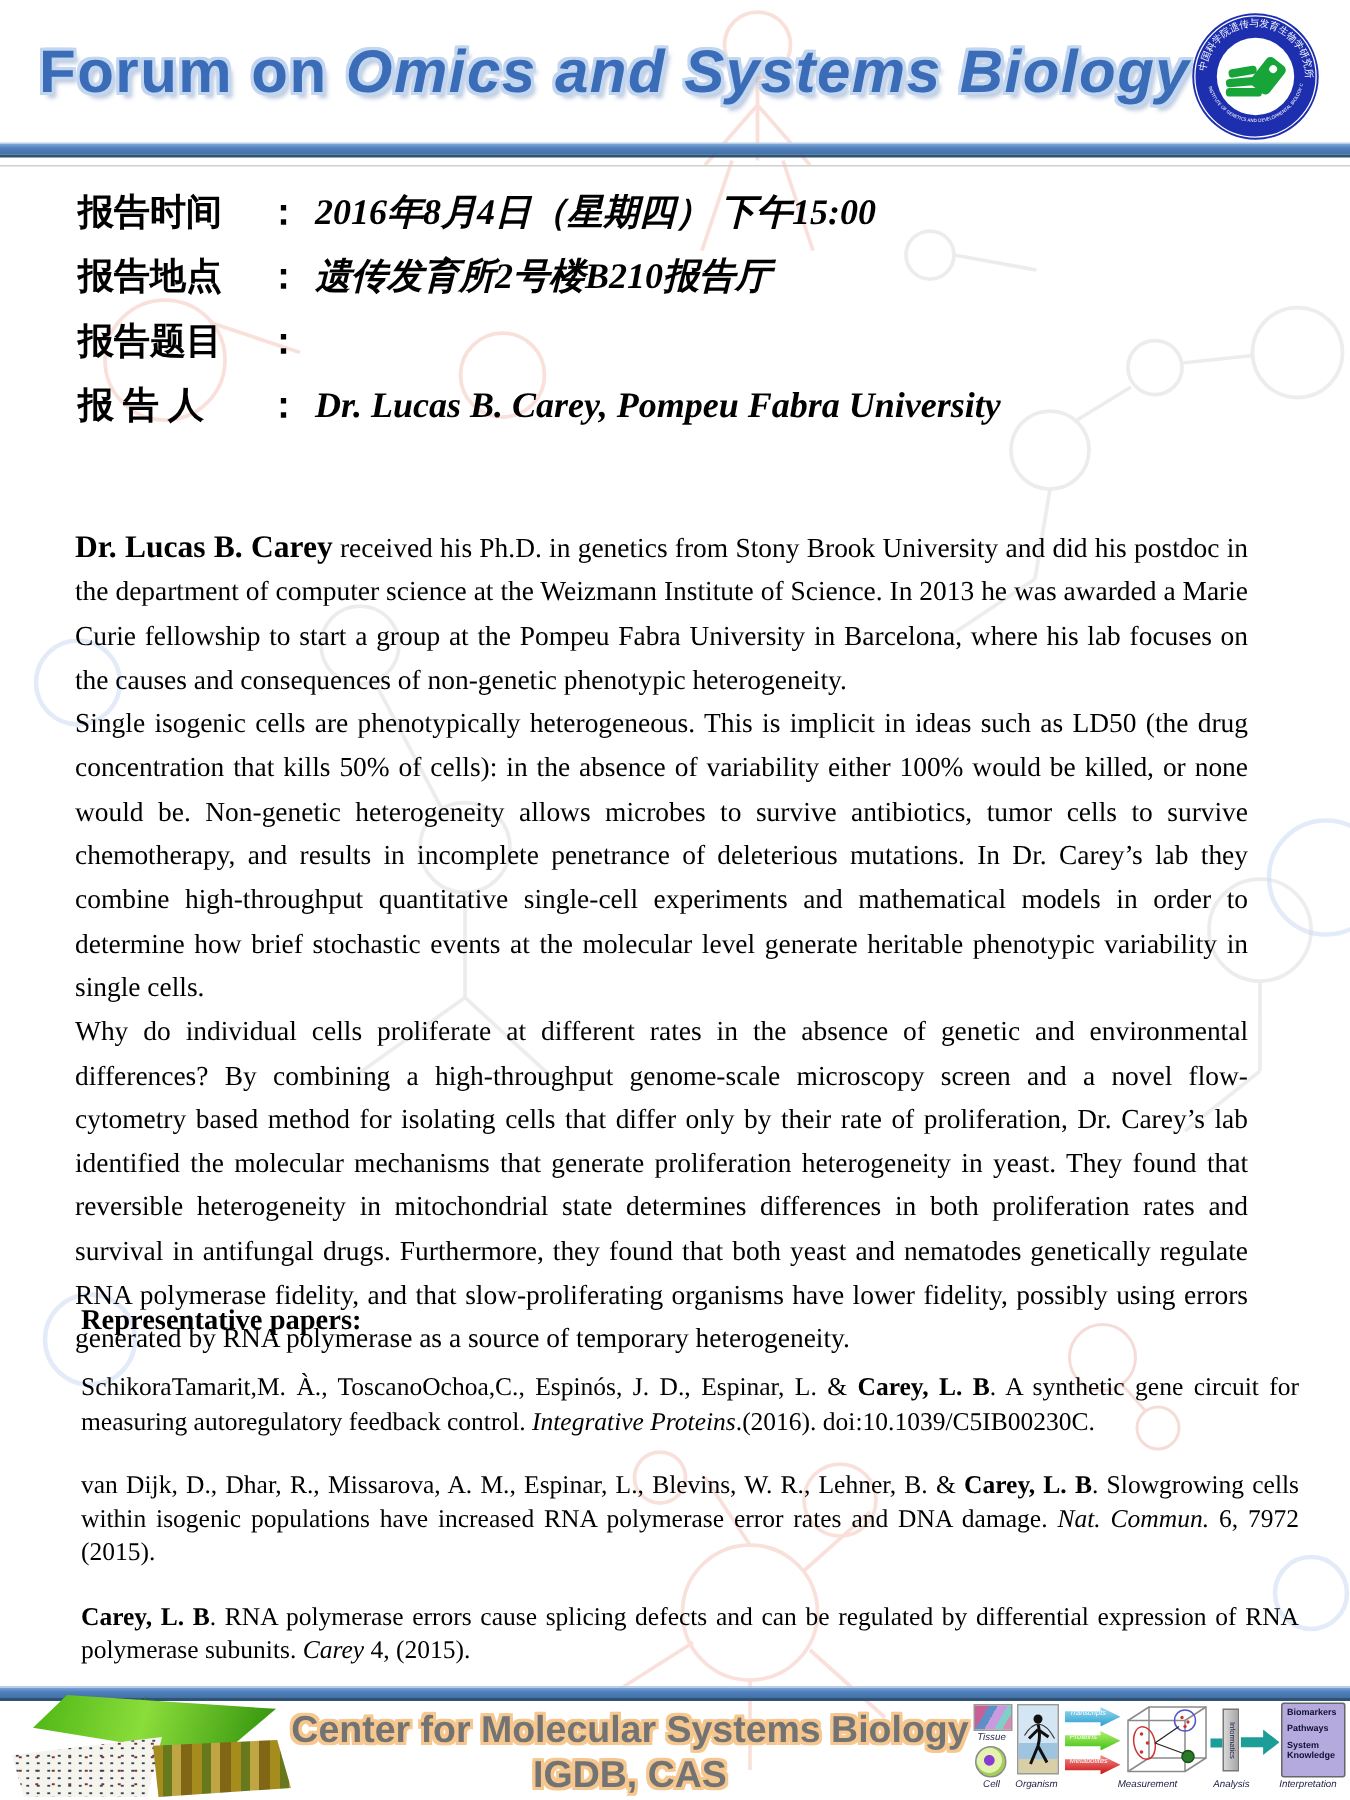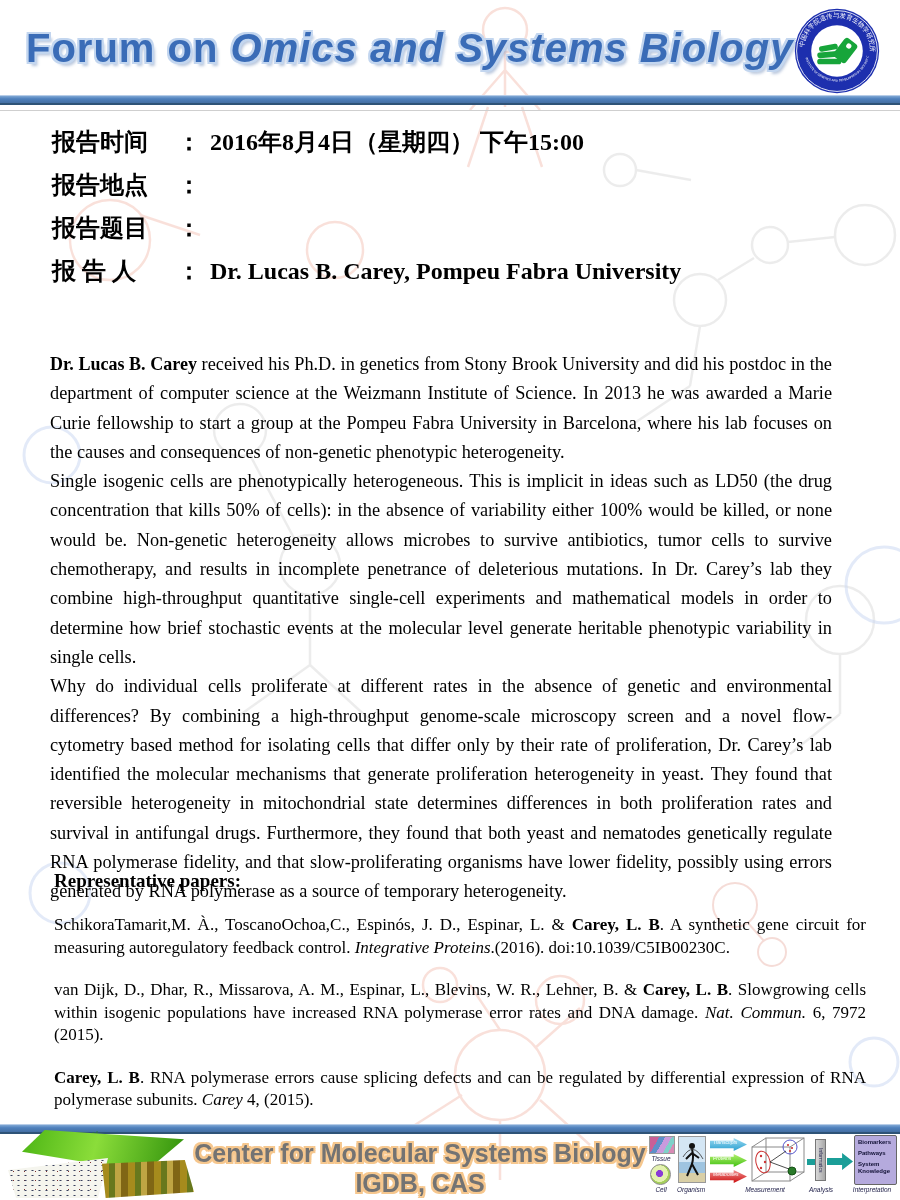--- a/index.html
+++ b/index.html
@@ -35,27 +35,27 @@
   .bar::after { content:""; position:absolute; left:0; right:0; top:14px; height:1px; background:#cfcfcf; }
   .bar.top { top:95px; }
   .bar.bottom { top:1124px; }
   .bar.bottom::after { display:none; }
 
   
   .info { position:absolute; top:121px; left:52px; width:812px; font-weight:bold; font-size:24px; }
   .info-row { display:flex; align-items:flex-start; line-height:43px; }
   .info-label { width:116px; white-space:pre; }
   .info-colon { width:42px; text-align:center; }
-  .info-value { flex:1; }
+  .info-value { flex:1;font-style:italic; }
 
   
   .bio { position:absolute; top:350px; left:50px; width:782px;
          font-size:18.3px; line-height:29.3px; text-align:justify; }
   .bio p { margin:0; }
-  .bio .lead { font-weight:bold; font-size:18px; }
+  .bio .lead { font-weight:bold; font-size:21px; }
 
   
   .papers { position:absolute; top:870px; left:54px; width:812px; }
   .papers-heading { font-weight:bold; font-size:19px; margin-bottom:22px; }
   .paper { font-size:17px; line-height:22.5px; text-align:justify; margin-bottom:20px; }
   .paper b { font-weight:bold; }
   .paper i { font-style:italic; }
 
   
   .footer { position:absolute; top:1134px; left:0; width:900px; height:66px; }
@@ -210,20 +210,21 @@
 
   <div class="info">
     <div class="info-row">
       <span class="info-label">报告时间</span>
       <span class="info-colon">：</span>
       <span class="info-value">2016年8月4日（星期四） 下午15:00</span>
     </div>
     <div class="info-row">
       <span class="info-label">报告地点</span>
       <span class="info-colon">：</span>
+      <span class="info-value">遗传发育所2号楼B210报告厅</span>
     </div>
     <div class="info-row">
       <span class="info-label">报告题目</span>
       <span class="info-colon">：</span>
       <span class="info-value">
         <br>
       </span>
     </div>
     <div class="info-row">
       <span class="info-label">报 告 人</span>

